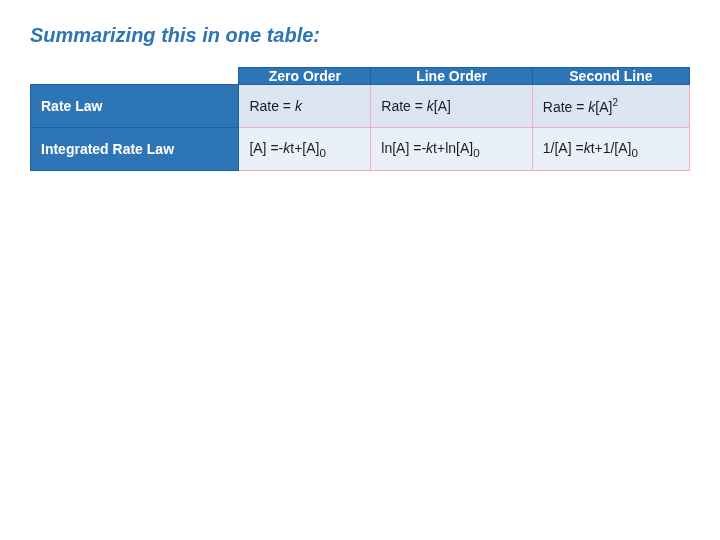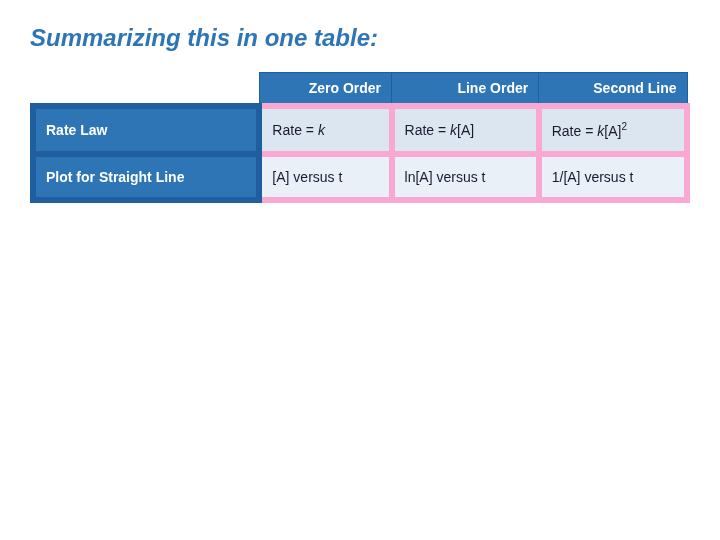--- a/index.html
+++ b/index.html
@@ -11,50 +11,50 @@
     body {
       background: #ffffff;
       font-family: Arial, sans-serif;
       width: 720px;
       height: 540px;
       overflow: hidden;
       padding: 24px 30px;
     }
 
     .page-title {
-      font-size: 24px;
+      font-size: 20px;
       font-style: italic;
       font-weight: bold;
       color: #2e75b6;
       margin-bottom: 20px;
     }
 
     table {
       border-collapse: collapse;
       width: 100%;
       font-size: 14px;
     }
 
     thead tr th {
       background-color: #2e75b6;
       color: #ffffff;
-      padding: 7px 10px;
-      text-align: right;
+      padding: 0 10px;
+      text-align: center;
       font-weight: bold;
       border: 1px solid #1f5fa0;
     }
 
     thead tr th:first-child {
       background-color: transparent;
       border: none;
     }
 
     tbody tr td {
       padding: 12px 10px;
-      border: 6px solid #f9a8d4;
+      border: 1px solid #f9a8d4;
       vertical-align: middle;
       color: #1a1a2e;
     }
 
     tbody tr:nth-child(odd) td {
       background-color: #dce6f1;
     }
 
     tbody tr:nth-child(even) td {
       background-color: #eaf0f8;
@@ -87,19 +87,19 @@
     </tr>
   </thead>
   <tbody>
     <tr>
       <td>Rate Law</td>
       <td>Rate = <em>k</em></td>
       <td>Rate = <em>k</em>[A]</td>
       <td>Rate = <em>k</em>[A]<sup>2</sup></td>
     </tr>
     <tr>
-      <td>Plot for Straight Line</td>
-      <td>[A] versus t</td>
-      <td>ln[A] versus t</td>
-      <td>1/[A] versus t</td>
+      <td>Integrated Rate Law</td>
+      <td>[A] =-<em>k</em>t+[A]<sub>0</sub></td>
+      <td>ln[A] =-<em>k</em>t+ln[A]<sub>0</sub></td>
+      <td>1/[A] =<em>k</em>t+1/[A]<sub>0</sub></td>
     </tr>
   </tbody>
 </table>
 
 </body></html>

